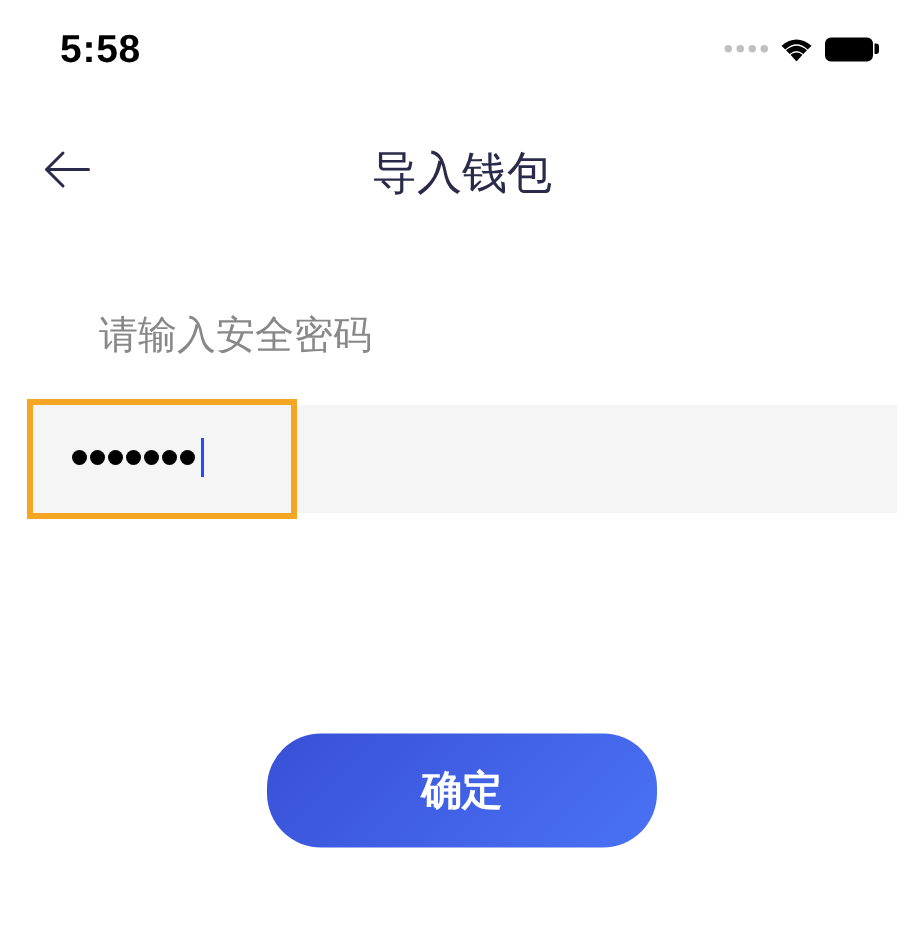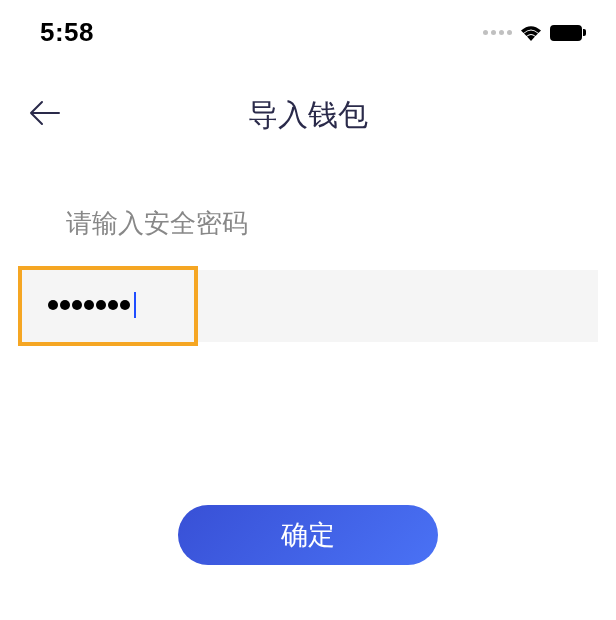--- a/index.html
+++ b/index.html
@@ -109,31 +109,31 @@
     .button-container {
       position: absolute;
       bottom: 55px;
       left: 0;
       right: 0;
       display: flex;
       justify-content: center;
     }
     .confirm-button {
       width: 260px;
-      height: 60px;
+      height: 76px;
       border-radius: 36px;
       background: linear-gradient(135deg, #3850d6 0%, #4a72f5 100%);
       color: #ffffff;
       font-size: 27px;
       display: flex;
       align-items: center;
       justify-content: center;
       border: none;
       cursor: pointer;
-      font-weight: 400;
+      font-weight: 700;
       margin-top: 16px;
     }
     .input-field-bg {
       position: absolute;
       background: #f5f5f5;
       left: 18px;
       top: 270px;
       width: 580px;
       height: 72px;
       z-index: 1;

